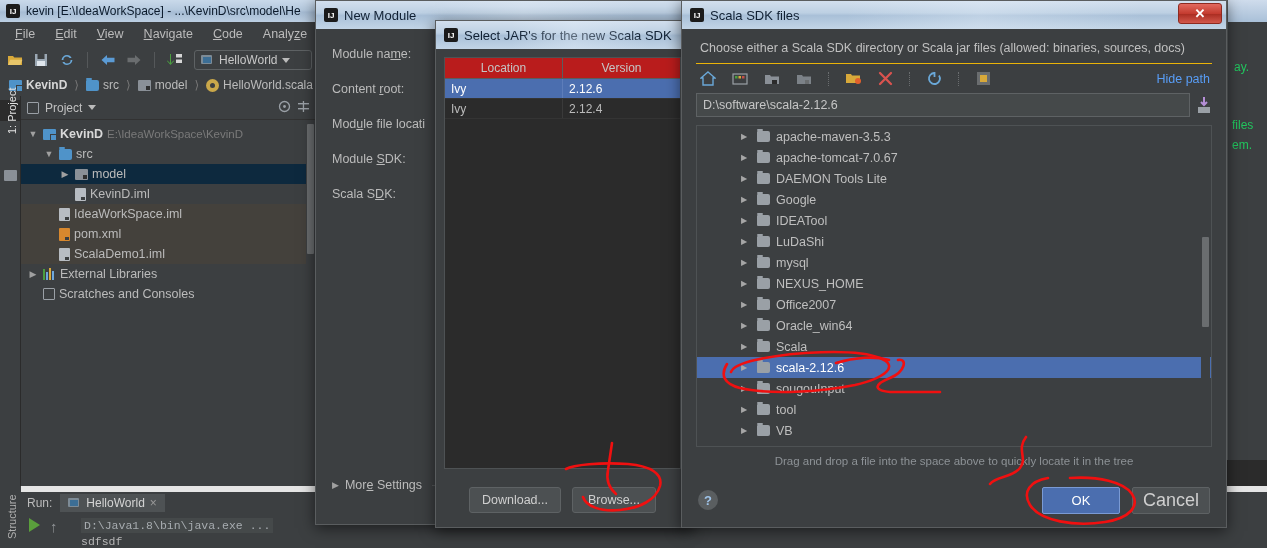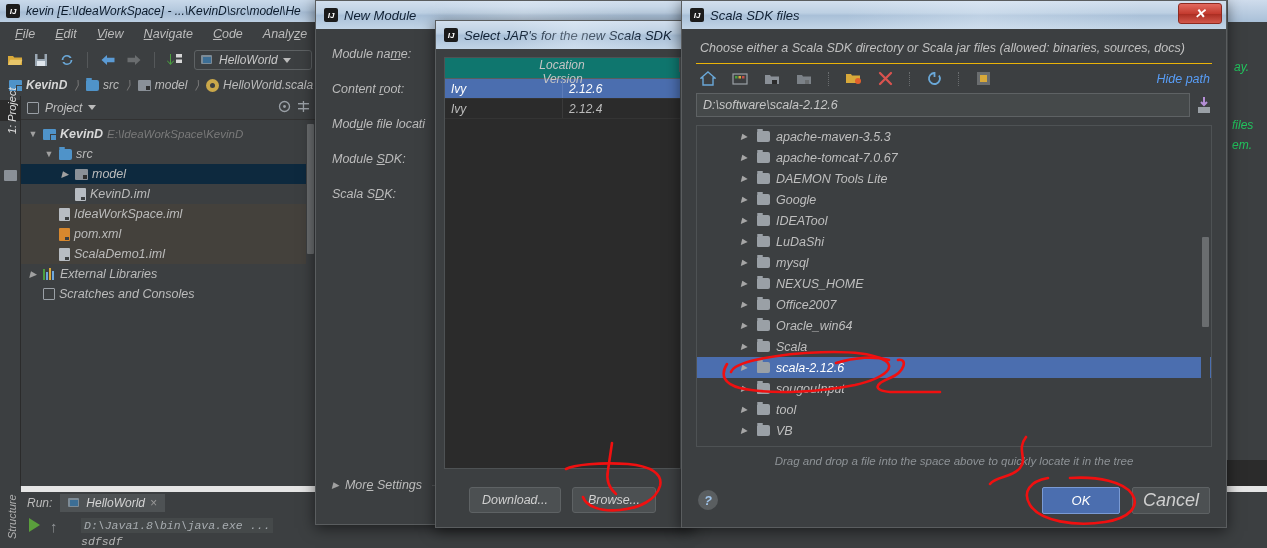--- a/index.html
+++ b/index.html
@@ -4,21 +4,21 @@
 <style>
   * { box-sizing: border-box; margin: 0; padding: 0; }
   html, body {
     width: 1267px; height: 548px;
     background: #3c3f41;
     font-family: "Liberation Sans", sans-serif;
     font-size: 12px;
     color: #bbbbbb;
     overflow: hidden;
   }
-  #root { position: relative; width: 1267px; height: 440px; font-style: italic; }
+  #root { position: relative; width: 1267px; height: 440px; }
 
   
   .ide { position:absolute; inset:0; background:#3c3f41; }
 
   .ide-titlebar {
     position:absolute; left:0; top:0; width:1267px; height:22px;
     background: linear-gradient(180deg,#c9d9ea 0%, #b5c9de 45%, #a6bcd4 55%, #bccfe3 100%);
     display:flex; align-items:center; padding-left:6px;
     color:#0b1a2b; font-size:12px; white-space:nowrap; overflow:hidden;
   }
@@ -168,21 +168,21 @@
   .nm-labels{position:absolute;left:16px;top:18px;width:210px;}
   .nm-labels div{height:35px;font-size:12.5px;color:#bbbbbb;white-space:nowrap;}
   .nm-more{position:absolute;left:16px;bottom:32px;display:flex;align-items:center;gap:6px;font-size:12.5px;}
   .nm-more .arr{font-size:9px;color:#a0a0a0;}
   .nm-more .ln{width:58px;height:1px;background:#55585a;margin-left:4px;}
 
   
   #dlg-jars{ left:435px; top:20px; width:253px; height:508px; }
   .jar-body{position:absolute;left:0;top:28px;right:0;bottom:0;background:#3c3f41;padding:8px;}
   .jar-table{position:absolute;left:8px;top:8px;width:237px;height:412px;background:#2b2b2b;border:1px solid #4e5254;}
-  .jt-head{display:flex;height:21px;background:#0f766e;border-bottom:1px solid #5a5d5f;flex-direction:column;}
+  .jt-head{display:flex;height:21px;background:#b91c1c;border-bottom:1px solid #5a5d5f;}
   .jt-head div{flex:1;display:flex;align-items:center;justify-content:center;font-size:12px;color:#c5c5c5;border-right:1px solid #5a5d5f;}
   .jt-head div:last-child{border-right:none;}
   .jt-row{display:flex;height:20px;border-bottom:1px solid #343434;}
   .jt-row>span{flex:1;display:flex;align-items:center;padding-left:6px;font-size:12px;color:#bbbbbb;border-right:1px solid #3a3a3a;}
   .jt-row>span:last-child{border-right:none;}
   .jt-row.sel{background:#4b6eaf;}
   .jt-row.sel>span{color:#ffffff;border-right-color:#5d7dba;}
   .jar-buttons{position:absolute;left:8px;bottom:14px;width:237px;display:flex;gap:11px;justify-content:center;}
   .btn{
     min-width:84px;height:26px;padding:0 12px;

